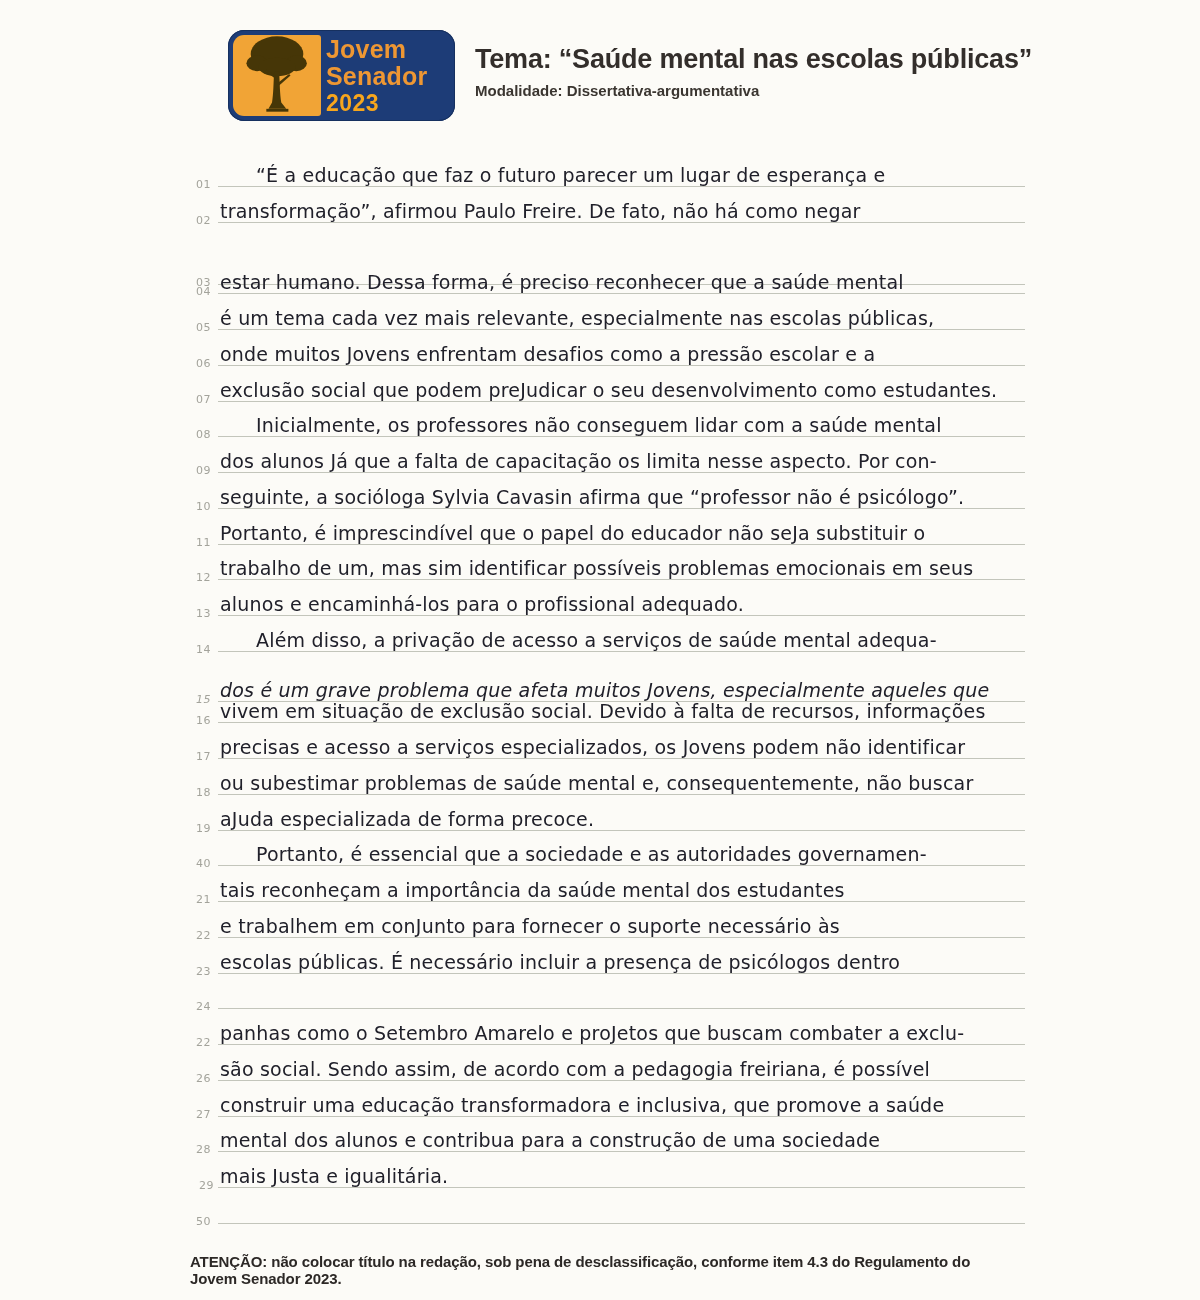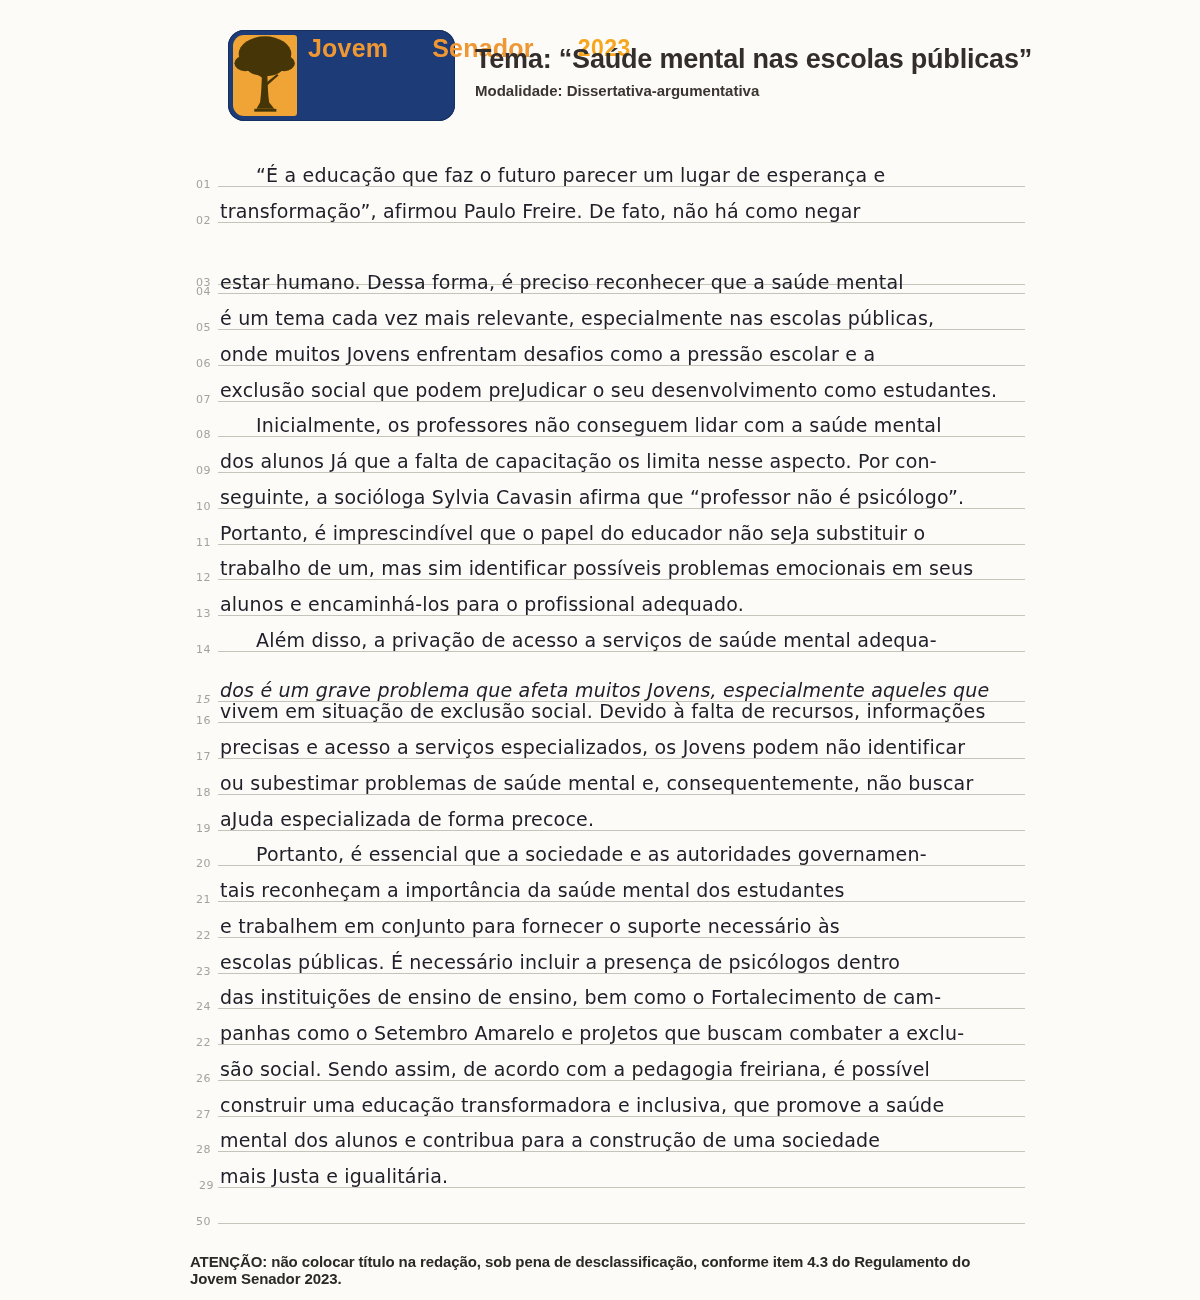--- a/index.html
+++ b/index.html
@@ -13,22 +13,22 @@
   .logo {
     position:absolute; left:228px; top:30px; width:227px; height:91px;
     background:#1d3c77; border-radius:16px; box-sizing:border-box;
     padding:5px; display:flex; box-shadow:0 0 0 1px #16305f inset;
   }
   .logo-left {
     width:88px; background:#f1a436; border-radius:11px 3px 3px 11px;
     display:flex; align-items:center; justify-content:center;
   }
   .logo-right {
-    flex:1; display:flex; flex-direction:row; justify-content:center;
-    padding-left:11px; line-height:1;gap:44px;
+    flex:1; display:flex; flex-direction:column; justify-content:center;
+    padding-left:5px; line-height:1;
   }
   .logo-word { color:#ee9733; font-weight:bold; font-size:25px; line-height:27px; letter-spacing:0.2px; }
   .logo-year { color:#f7a61d; font-weight:bold; font-size:23px; line-height:26px; letter-spacing:0.5px; }
 
   .title-block { position:absolute; left:475px; top:44px; }
   .theme-title {
     font-size:27px; font-weight:600; color:#332e2b; letter-spacing:-0.2px;
     font-family:"Liberation Sans", sans-serif;
   }
   .modality {
@@ -166,38 +166,37 @@
       </div>
       <div class="essay-line" style="top: 607.75px;">
         <span class="num">18</span>
         <span class="txt">ou subestimar problemas de saúde mental e, consequentemente, não buscar</span>
       </div>
       <div class="essay-line" style="top: 643.5px;">
         <span class="num">19</span>
         <span class="txt">aJuda especializada de forma precoce.</span>
       </div>
       <div class="essay-line indent" style="top: 679.25px;">
-        <span class="num">20</span>
+        <span class="num">40</span>
         <span class="txt">Portanto, é essencial que a sociedade e as autoridades governamen-</span>
       </div>
       <div class="essay-line" style="top: 715px;">
         <span class="num">21</span>
         <span class="txt">tais reconheçam a importância da saúde mental dos estudantes</span>
       </div>
       <div class="essay-line" style="top: 750.75px;">
         <span class="num">22</span>
         <span class="txt">e trabalhem em conJunto para fornecer o suporte necessário às</span>
       </div>
       <div class="essay-line" style="top: 786.5px; text-decoration: underline;">
         <span class="num">23</span>
         <span class="txt">escolas públicas. É necessário incluir a presença de psicólogos dentro</span>
       </div>
       <div class="essay-line" style="top: 822.25px;">
         <span class="num">24</span>
-        <span class="txt">das instituições de ensino de ensino, bem como o Fortalecimento de cam-</span>
       </div>
       <div class="essay-line" style="top: 858px;">
         <span class="num">22</span>
         <span class="txt">panhas como o Setembro Amarelo e proJetos que buscam combater a exclu-</span>
       </div>
       <div class="essay-line" style="top: 893.75px;">
         <span class="num">26</span>
         <span class="txt">são social. Sendo assim, de acordo com a pedagogia freiriana, é possível</span>
       </div>
       <div class="essay-line" style="top: 929.5px;">

